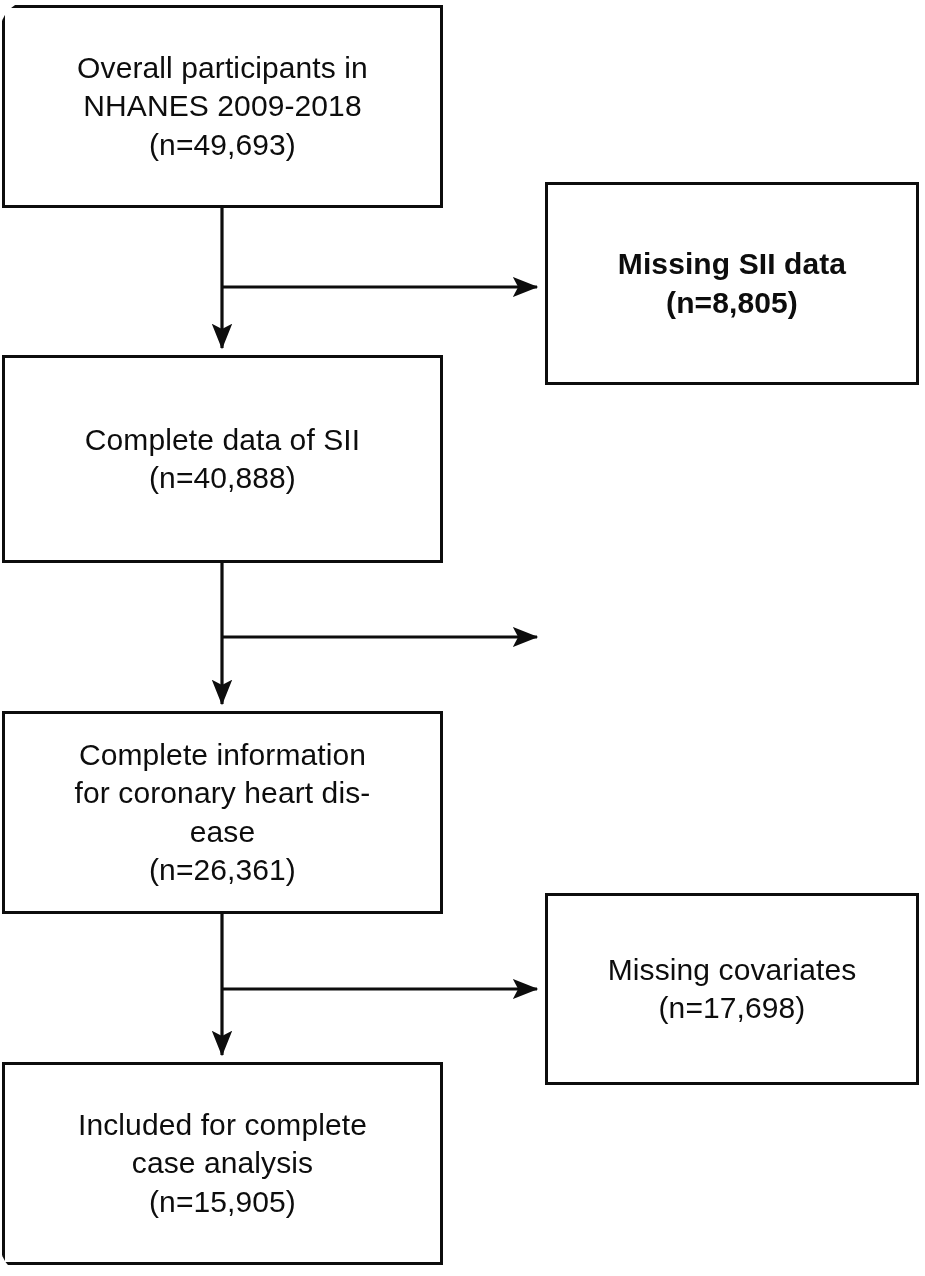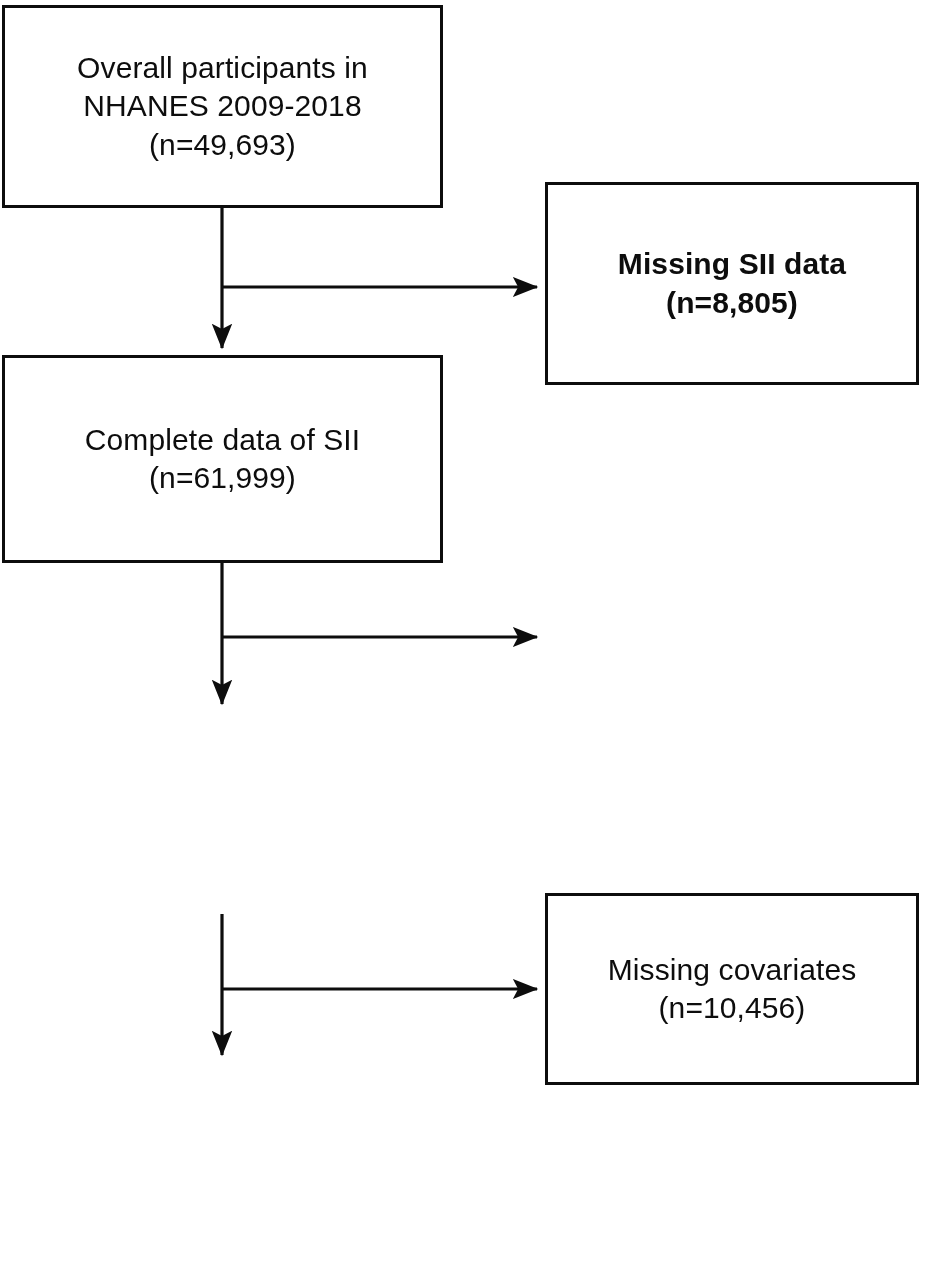--- a/index.html
+++ b/index.html
@@ -11,20 +11,21 @@
   body {
     font-family: "Liberation Sans", sans-serif;
     color: #000000;
   }
   #flow-root {
     position: relative;
     width: 925px;
     height: 1276px;
     background: #ffffff;
     overflow: hidden;
+    border-radius: 32px;
   }
   .node-box {
     position: absolute;
     box-sizing: border-box;
     border: 3px solid #0d0d0d;
     background: #ffffff;
     display: flex;
     align-items: center;
     justify-content: center;
     text-align: center;
@@ -91,29 +92,40 @@
   </svg>
 
   <div class="node-box" id="box-overall">
     <div class="node-text">Overall participants in
 NHANES 2009-2018
 (n=49,693)</div>
   </div>
 
   <div class="node-box" id="box-complete-sii">
     <div class="node-text">Complete data of  SII
-(n=61,999)</div>
+(n=40,888)</div>
   </div>
 
+  <div class="node-box" id="box-complete-chd">
+    <div class="node-text">Complete information
+for coronary heart dis-
+ease
+(n=26,361)</div>
+  </div>
 
+  <div class="node-box" id="box-included">
+    <div class="node-text">Included for complete
+case analysis
+(n=15,905)</div>
+  </div>
 
   <div class="node-box" id="box-missing-sii">
     <div class="node-text">Missing SII data
 (n=8,805)</div>
   </div>
 
 
   <div class="node-box" id="box-missing-covariates">
     <div class="node-text">Missing covariates
-(n=10,456)</div>
+(n=17,698)</div>
   </div>
 
 </div>
 
 </body></html>

